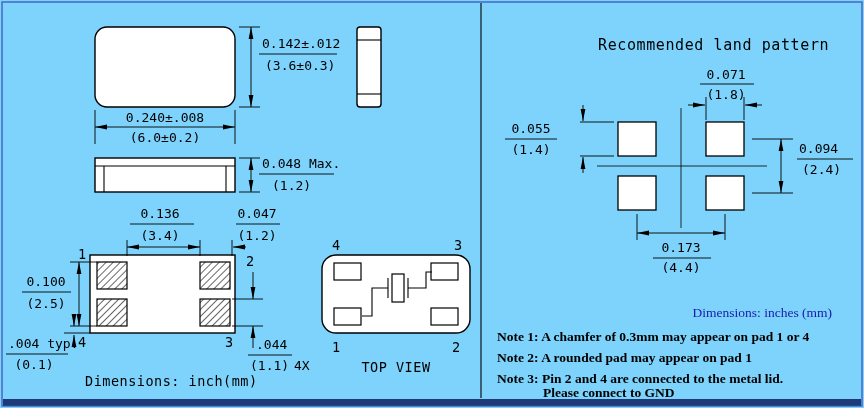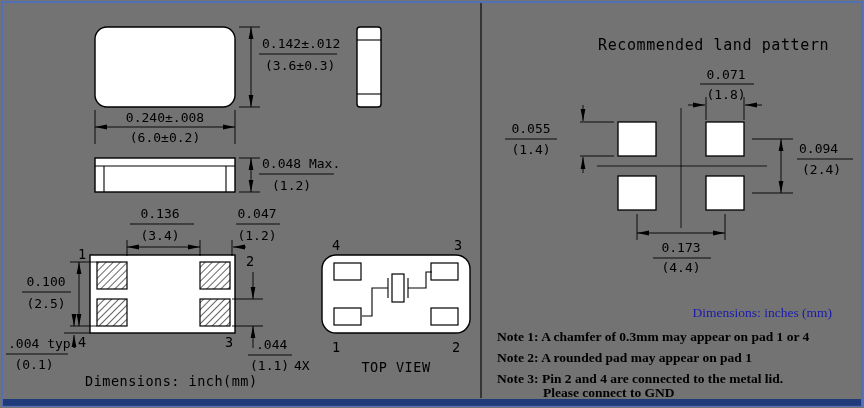--- a/index.html
+++ b/index.html
@@ -1,16 +1,16 @@
 <!DOCTYPE html>
 <html><head>
 <meta charset="utf-8">
 <style>
   html,body{margin:0;padding:0;background:#ffffff;}
-  .page{position:relative;width:864px;height:408px;background:#737373;overflow:hidden;}
+  .page{position:relative;width:864px;height:408px;background:#7dd3fc;overflow:hidden;}
   svg{display:block;}
   .outline{fill:#ffffff;stroke:#000000;stroke-width:1.4;}
   .med{stroke:#000000;stroke-width:1.1;fill:none;}
   .thin{stroke:#000000;stroke-width:0.9;fill:none;}
   .cl{stroke:#000000;stroke-width:0.8;fill:none;}
   .dim{font:13px "DejaVu Sans Mono", monospace;fill:#000000;}
   .pin{font:13.5px "DejaVu Sans Mono", monospace;fill:#000000;}
   .lbl{font:13.5px "DejaVu Sans Mono", monospace;fill:#000000;letter-spacing:0.5px;}
   .ttl{font:15px "DejaVu Sans Mono", monospace;fill:#000000;letter-spacing:0.6px;}
   .note{font:bold 13.5px "Liberation Serif", serif;fill:#000000;}

